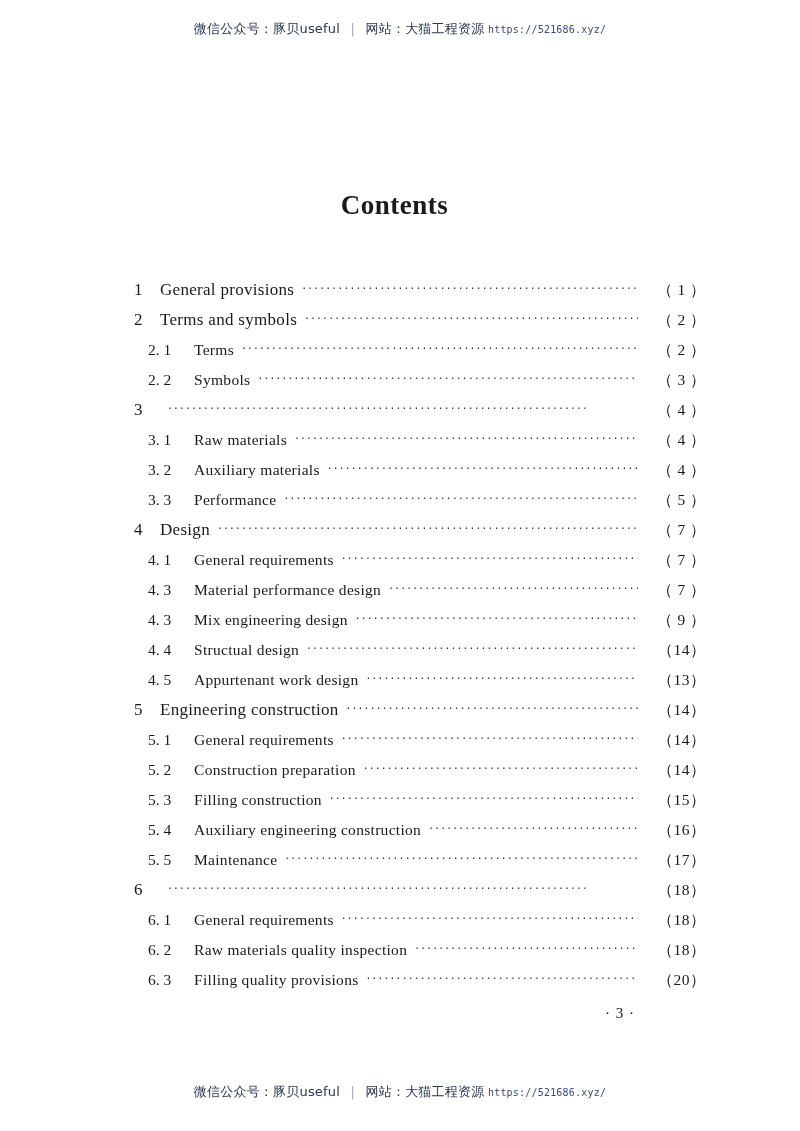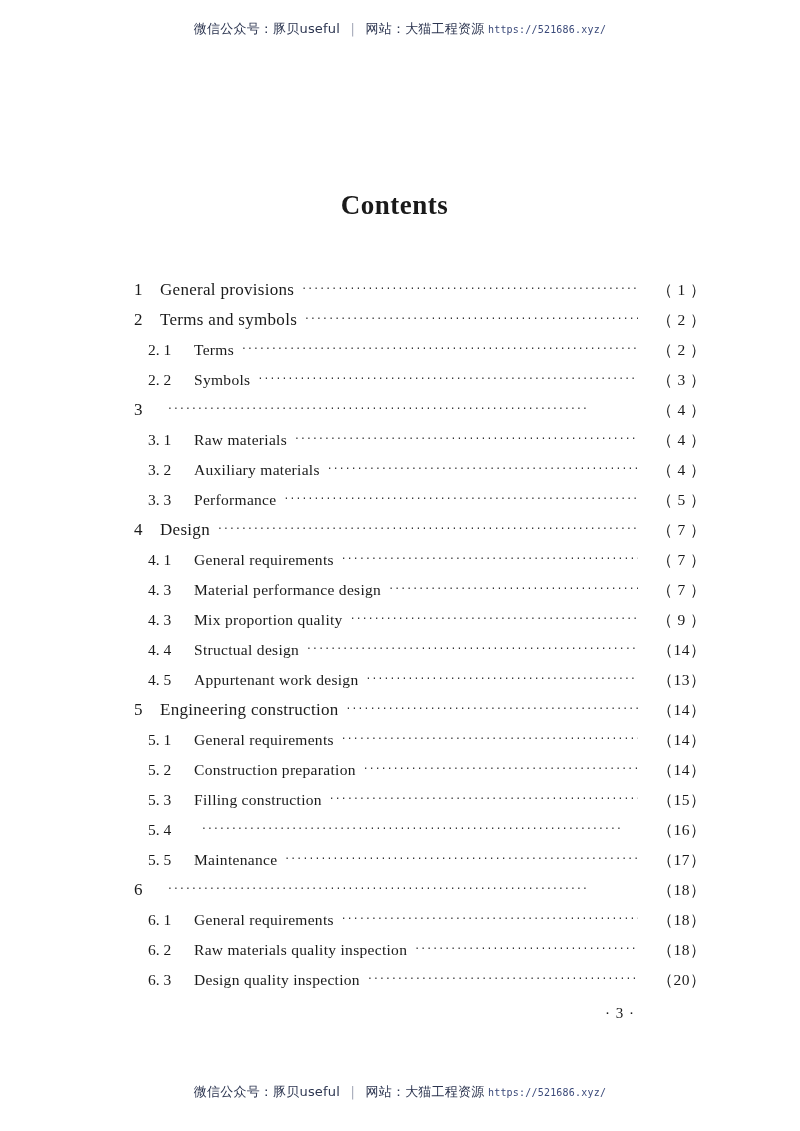--- a/index.html
+++ b/index.html
@@ -192,21 +192,21 @@
       <span class="page">（ 7 ）</span>
     </div>
     <div class="toc-row level2">
       <span class="num">4. 3</span>
       <span class="label">Material performance design</span>
       <span class="leader">······································································</span>
       <span class="page">（ 7 ）</span>
     </div>
     <div class="toc-row level2">
       <span class="num">4. 3</span>
-      <span class="label">Mix proportion quality</span>
+      <span class="label">Mix engineering design</span>
       <span class="leader">······································································</span>
       <span class="page">（ 9 ）</span>
     </div>
     <div class="toc-row level2">
       <span class="num">4. 4</span>
       <span class="label">Structual design</span>
       <span class="leader">······································································</span>
       <span class="page">（14）</span>
     </div>
     <div class="toc-row level2">
@@ -234,20 +234,21 @@
       <span class="page">（14）</span>
     </div>
     <div class="toc-row level2">
       <span class="num">5. 3</span>
       <span class="label">Filling construction</span>
       <span class="leader">······································································</span>
       <span class="page">（15）</span>
     </div>
     <div class="toc-row level2">
       <span class="num">5. 4</span>
+      <span class="label">Auxiliary engineering construction</span>
       <span class="leader">······································································</span>
       <span class="page">（16）</span>
     </div>
     <div class="toc-row level2">
       <span class="num">5. 5</span>
       <span class="label">Maintenance</span>
       <span class="leader">······································································</span>
       <span class="page">（17）</span>
     </div>
     <div class="toc-row level1">
@@ -262,21 +263,21 @@
       <span class="page">（18）</span>
     </div>
     <div class="toc-row level2">
       <span class="num">6. 2</span>
       <span class="label">Raw materials quality inspection</span>
       <span class="leader">······································································</span>
       <span class="page">（18）</span>
     </div>
     <div class="toc-row level2">
       <span class="num">6. 3</span>
-      <span class="label">Design quality inspection</span>
+      <span class="label">Filling quality provisions</span>
       <span class="leader">······································································</span>
       <span class="page">（20）</span>
     </div>
   </div>
 
 <div class="folio">· 3 ·</div>
 
 <div class="watermark" id="wm-bottom">
   <span class="cn">微信公众号：</span><span class="cn">豚贝useful</span><span class="sep">｜</span><span class="cn">网站：</span><span class="cn">大猫工程资源</span> <span class="url">https://521686.xyz/</span>
 </div>

